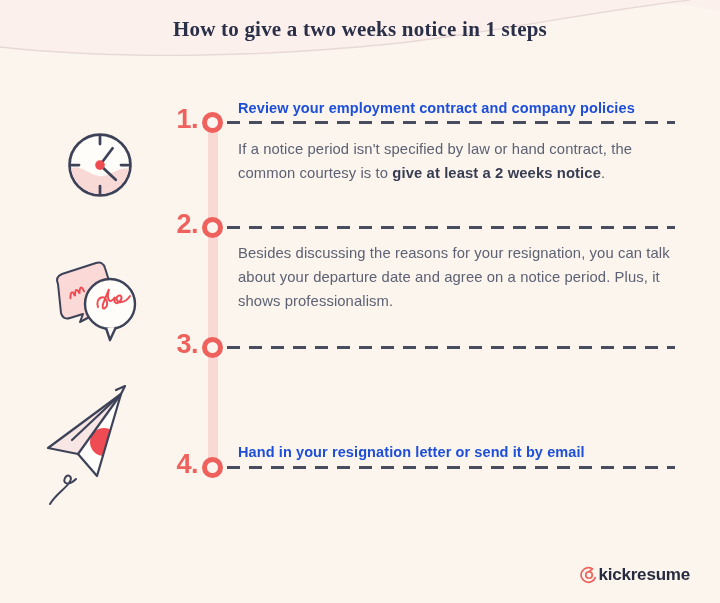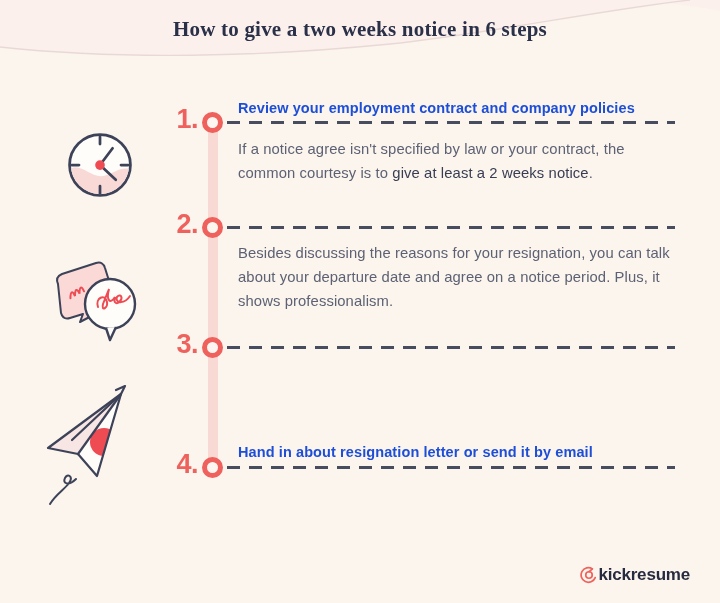--- a/index.html
+++ b/index.html
@@ -47,21 +47,21 @@
   .dash-line{
     position:absolute;left:227px;width:448px;height:2.6px;
     background:repeating-linear-gradient(to right,#474c5f 0,#474c5f 13px,transparent 13px,transparent 22px);
   }
   .d1{top:121px}.d2{top:226px}.d3{top:346px}.d4{top:466px}
   .step-body{
     position:absolute;left:238px;width:445px;margin:0;
     font-size:14.8px;color:#5d6173;line-height:24px;letter-spacing:.1px;
   }
   .b1{top:137px}.b2{top:241px}.b3{top:361px}.b4{top:481px}
-  .step-body .em{font-weight:400;color:#383d52;}
+  .step-body .em{font-weight:700;color:#383d52;}
   
   .icon-clock{position:absolute;left:58px;top:122px;width:84px;height:84px;}
   .icon-bubbles{position:absolute;left:36px;top:250px;width:118px;height:102px;}
   .icon-plane{position:absolute;left:28px;top:378px;width:120px;height:130px;}
   
   .brand{
     position:absolute;top:564px;right:30px;height:22px;
     display:flex;align-items:center;
   }
   .brand-text{
@@ -72,21 +72,21 @@
 <body>
 
 <div class="canvas">
 
   <svg class="wave" viewBox="0 0 720 80" aria-hidden="true">
     <path d="M0 0 H690 C600 10 480 35 390 44 C260 57 120 60 0 47 Z" fill="#fcf0ed"></path>
     <path d="M630 0 H720 V11 C690 5 660 2 630 0 Z" fill="#fcf0ed"></path>
     <path d="M690 0 C600 10 480 35 390 44 C260 57 120 60 0 47" fill="none" stroke="#e9d9d6" stroke-width="1.4"></path>
   </svg>
 
-  <h1 class="page-title">How to give a two weeks notice in 6 steps</h1>
+  <h1 class="page-title">How to give a two weeks notice in 1 steps</h1>
 
   <svg class="icon-clock" viewBox="0 0 80 80" aria-hidden="true">
     <defs>
         <clipPath id="ckc">
           <circle cx="40" cy="41" r="27.6"></circle>
         </clipPath>
       </defs>
     <circle cx="40" cy="41" r="29" fill="#fffdf9" stroke="#3d4258" stroke-width="2.6"></circle>
     <path d="M10 46 C 21 36, 31 55, 45 51 C 55 48, 61 41, 71 46 L71 72 L10 72 Z" fill="#f9d9d6" clip-path="url(#ckc)"></path>
     <g stroke="#3d4258" stroke-width="2.6" stroke-linecap="round">
@@ -135,28 +135,28 @@
   <div class="step-number n3">3.</div>
   <div class="step-number n4">4.</div>
 
   <div class="step-circle c1"></div>
   <div class="step-circle c2"></div>
   <div class="step-circle c3"></div>
   <div class="step-circle c4"></div>
 
   <div class="step-heading h1">Review your employment contract and company policies</div>
   <div class="dash-line d1"></div>
-  <p class="step-body b1"><span>If a notice agree isn't specified by law or your contract, the common courtesy is to </span><span class="em">give at least a 2 weeks notice</span><span>.</span></p>
+  <p class="step-body b1"><span>If a notice period isn't specified by law or hand contract, the common courtesy is to </span><span class="em">give at least a 2 weeks notice</span><span>.</span></p>
 
   <div class="dash-line d2"></div>
   <p class="step-body b2"><span>Besides discussing the reasons for your resignation, you can talk about your departure date and agree on a notice period. Plus, it shows professionalism.</span><span class="em"></span><span></span></p>
 
   <div class="dash-line d3"></div>
 
-  <div class="step-heading h4">Hand in about resignation letter or send it by email</div>
+  <div class="step-heading h4">Hand in your resignation letter or send it by email</div>
   <div class="dash-line d4"></div>
 
   <div class="brand">
     <svg width="18" height="18" viewBox="0 0 20 20" aria-hidden="true">
       <g fill="none" stroke="#f0625c" stroke-width="1.9" stroke-linecap="round">
         <path d="M13.8 3.2 A8.1 8.1 0 1 0 16.9 12.9"></path>
         <path d="M10 6.4 A3.6 3.6 0 1 1 6.4 10 C6.4 8 8 6.4 10 6.4"></path>
         <path d="M10 6.4 L13.5 3.4"></path>
       </g>
     </svg>

